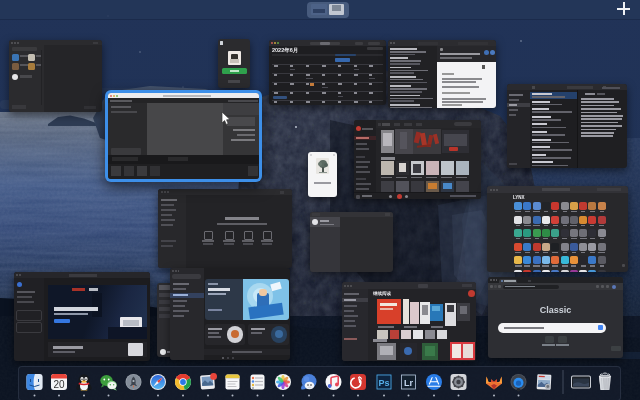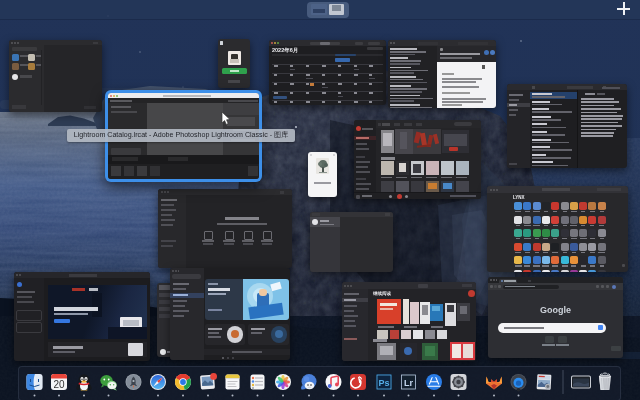--- a/index.html
+++ b/index.html
@@ -801,35 +801,32 @@
     <div class="abs" style="left:2px;top:8px;width:2.5px;height:2.5px;background:#55565a;border-radius:1px"></div>
     <div class="abs" style="left:6px;top:8px;width:2.5px;height:2.5px;background:#45464a;border-radius:1px"></div>
     <div class="abs" style="left:10px;top:8px;width:2.5px;height:2.5px;background:#55565a;border-radius:1px"></div>
     <div class="abs" style="left:15px;top:7.5px;width:56px;height:4px;background:#202124;border-radius:2px">
       <div class="abs" style="left:2px;top:1px;width:30px;height:1.8px;background:#7a8088"></div>
     </div>
     <div class="abs" style="left:108px;top:8px;width:2.5px;height:2.5px;background:#55565a;border-radius:1px"></div>
     <div class="abs" style="left:113px;top:8px;width:2.5px;height:2.5px;background:#55565a;border-radius:1px"></div>
     <div class="abs" style="left:118px;top:8px;width:2.5px;height:2.5px;background:#55565a;border-radius:1px"></div>
     <div class="abs" style="left:124px;top:7.5px;width:4px;height:4px;background:#5a78b8;border-radius:2px"></div>
-    <div class="abs" style="left:40px;top:28px;width:55px;height:10px;color:#cdd2da;font-size:9px;font-weight:bold;text-align:center;">Google</div>
+    <div class="abs" style="left:40px;top:28px;width:55px;height:10px;color:#cdd2da;font-size:9px;font-weight:bold;text-align:center;">Classic</div>
     <div class="abs" style="left:10px;top:46px;width:108px;height:9.5px;background:#f4f4f6;border-radius:5px">
       <div class="abs" style="left:6px;top:3.5px;width:40px;height:2.2px;background:#7a7a80"></div>
       <div class="abs" style="left:100px;top:2px;width:5px;height:5px;background:#4285f4;border-radius:1px"></div>
     </div>
     <div class="abs" style="left:57px;top:58.5px;width:9px;height:7px;background:#3c4043;border-radius:1.5px"></div>
     <div class="abs" style="left:70px;top:58.5px;width:9px;height:7px;background:#3c4043;border-radius:1.5px"></div>
     <div class="abs" style="left:54px;top:67px;width:13px;height:2px;background:#7a8088"></div>
     <div class="abs" style="left:68px;top:67px;width:13px;height:2px;background:#7a8088"></div>
     <div class="abs" style="left:123px;top:69px;width:10px;height:5px;background:#3c4043;border-radius:1px"></div>
   </div>
 
-  <div class="abs" id="tooltip" style="left:67px;top:129px;width:228px;height:13px;background:rgba(178,184,194,0.93);border-radius:2px;box-shadow:0 1px 2px rgba(0,0,0,0.35);z-index:50;">
-    <div style="font-size:7.1px;color:#23252b;text-align:center;line-height:13px;white-space:nowrap;">Lightroom Catalog.lrcat - Adobe Photoshop Lightroom Classic - 图库</div>
-  </div>
 
   <svg class="abs" width="12" height="14" style="left:221px;top:112px;z-index:60">
     <polygon points="1,0 1,11 3.6,8.6 5.2,12.4 7.2,11.6 5.6,7.8 9,7.6" fill="#fff" stroke="#333" stroke-width="0.7"></polygon>
   </svg>
 
   <div class="abs" id="dock" style="left:18px;top:366px;width:601px;height:33px;background:rgba(22,29,44,0.72);border:1px solid rgba(120,138,168,0.18);border-radius:4px;z-index:40;"></div>
   <svg class="abs" width="640" height="36" style="left:0;top:364px;z-index:45">
 <defs>
 
 <linearGradient id="safg2" x1="0" y1="0" x2="0" y2="1">

